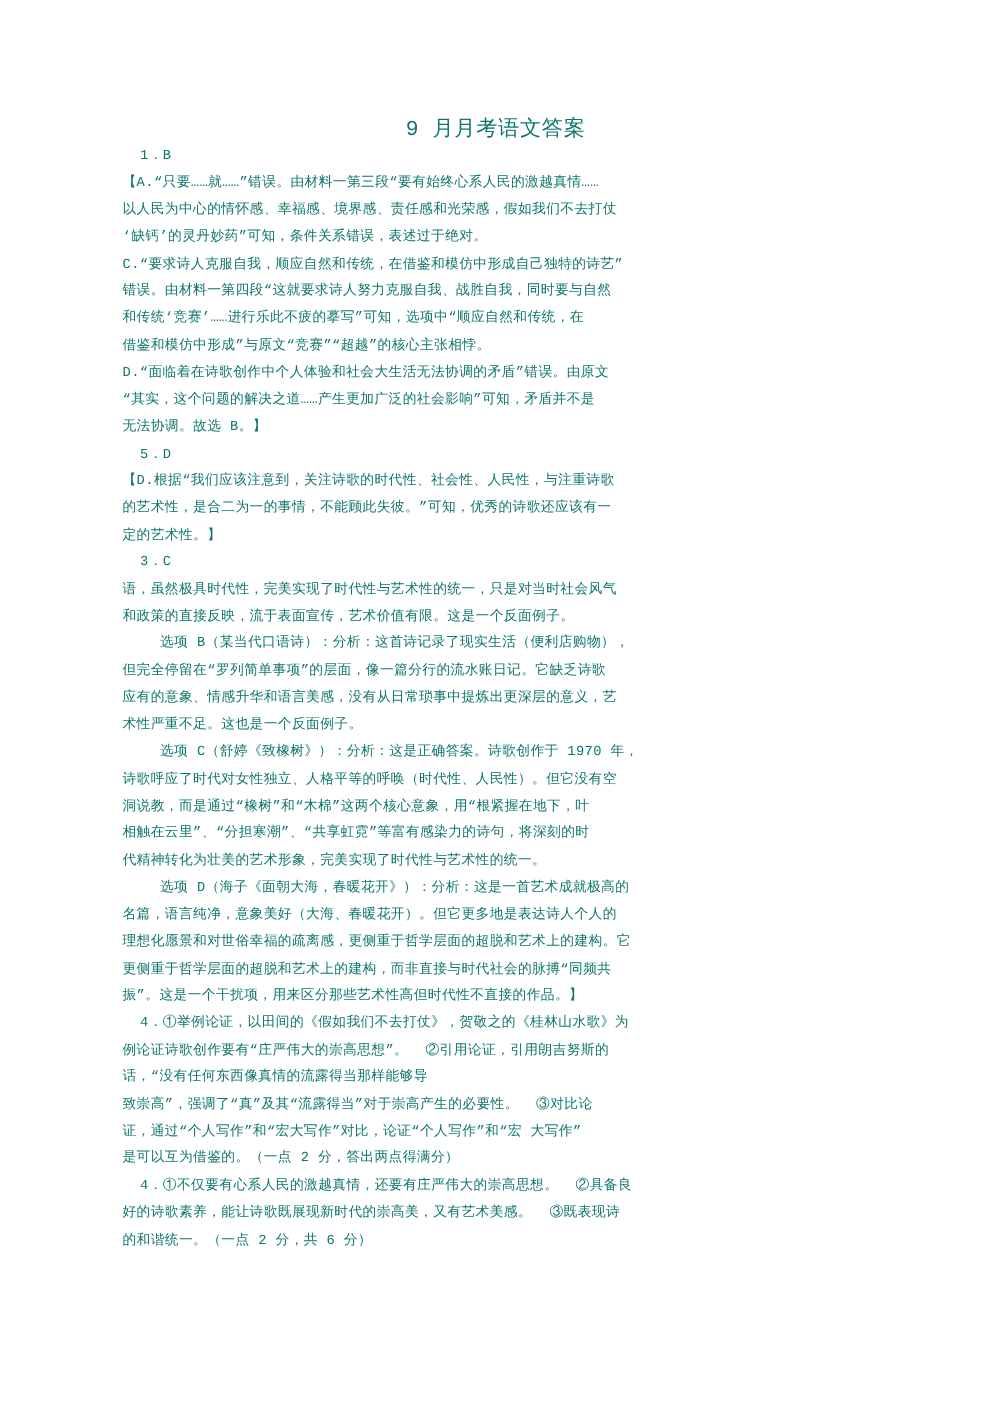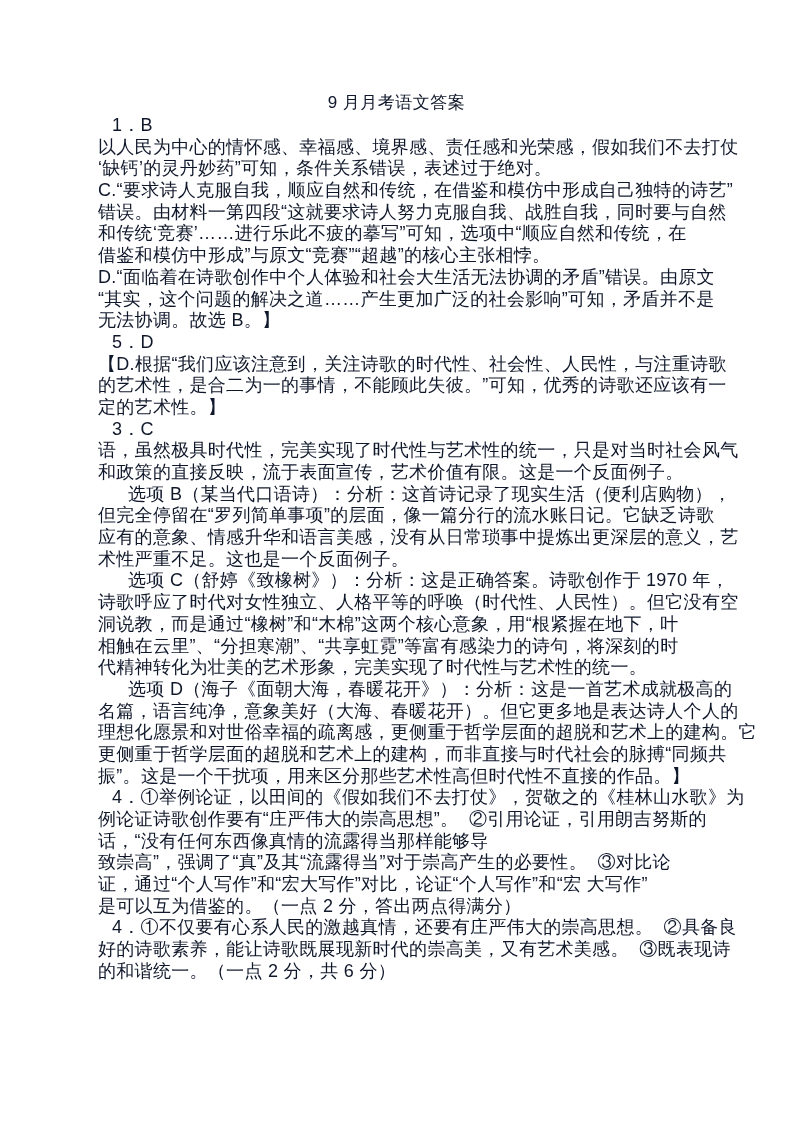--- a/index.html
+++ b/index.html
@@ -6,60 +6,61 @@
     margin: 0;
     padding: 0;
     background: #ffffff;
   }
   .page {
     position: relative;
     width: 793px;
     height: 1122px;
     background: #ffffff;
     overflow: hidden;
-    font-family: Liberation Sans, sans-serif;
-    color: #0f172a;
+    font-family: Liberation Mono, monospace;
+    color: #0f766e;
   }
   .doc-title {
     position: absolute;
     top: 91px;
     left: 0;
     width: 793px;
     margin: 0;
     text-align: center;
     font-size: 17px;
     font-weight: 400;
     letter-spacing: 0.5px;
     white-space: pre;
   }
   .doc-body {
     position: absolute;
     top: 115px;
     left: 98px;
     width: 660px;
   }
   .line {
-    font-size: 18px;
+    font-size: 11px;
     line-height: 21.7px;
     height: 21.7px;
     letter-spacing: 0.3px;
     white-space: pre;
   }
   
   .line.num { padding-left: 14px; }
   
   .line.ind { padding-left: 30px; }
 </style>
 </head>
 <body>
 
 <div class="page">
   <h1 class="doc-title">9 月月考语文答案</h1>
   <div class="doc-body" id="doc-body">
       <div class="line num">1．B</div>
+      <div class="line">【A.“只要……就……”错误。由材料一第三段“要有始终心系人民的激越真情……</div>
       <div class="line">以人民为中心的情怀感、幸福感、境界感、责任感和光荣感，假如我们不去打仗</div>
       <div class="line">‘缺钙’的灵丹妙药”可知，条件关系错误，表述过于绝对。</div>
       <div class="line">C.“要求诗人克服自我，顺应自然和传统，在借鉴和模仿中形成自己独特的诗艺”</div>
       <div class="line">错误。由材料一第四段“这就要求诗人努力克服自我、战胜自我，同时要与自然</div>
       <div class="line">和传统‘竞赛’……进行乐此不疲的摹写”可知，选项中“顺应自然和传统，在</div>
       <div class="line">借鉴和模仿中形成”与原文“竞赛”“超越”的核心主张相悖。</div>
       <div class="line">D.“面临着在诗歌创作中个人体验和社会大生活无法协调的矛盾”错误。由原文</div>
       <div class="line">“其实，这个问题的解决之道……产生更加广泛的社会影响”可知，矛盾并不是</div>
       <div class="line">无法协调。故选 B。】</div>
       <div class="line num">5．D</div>

